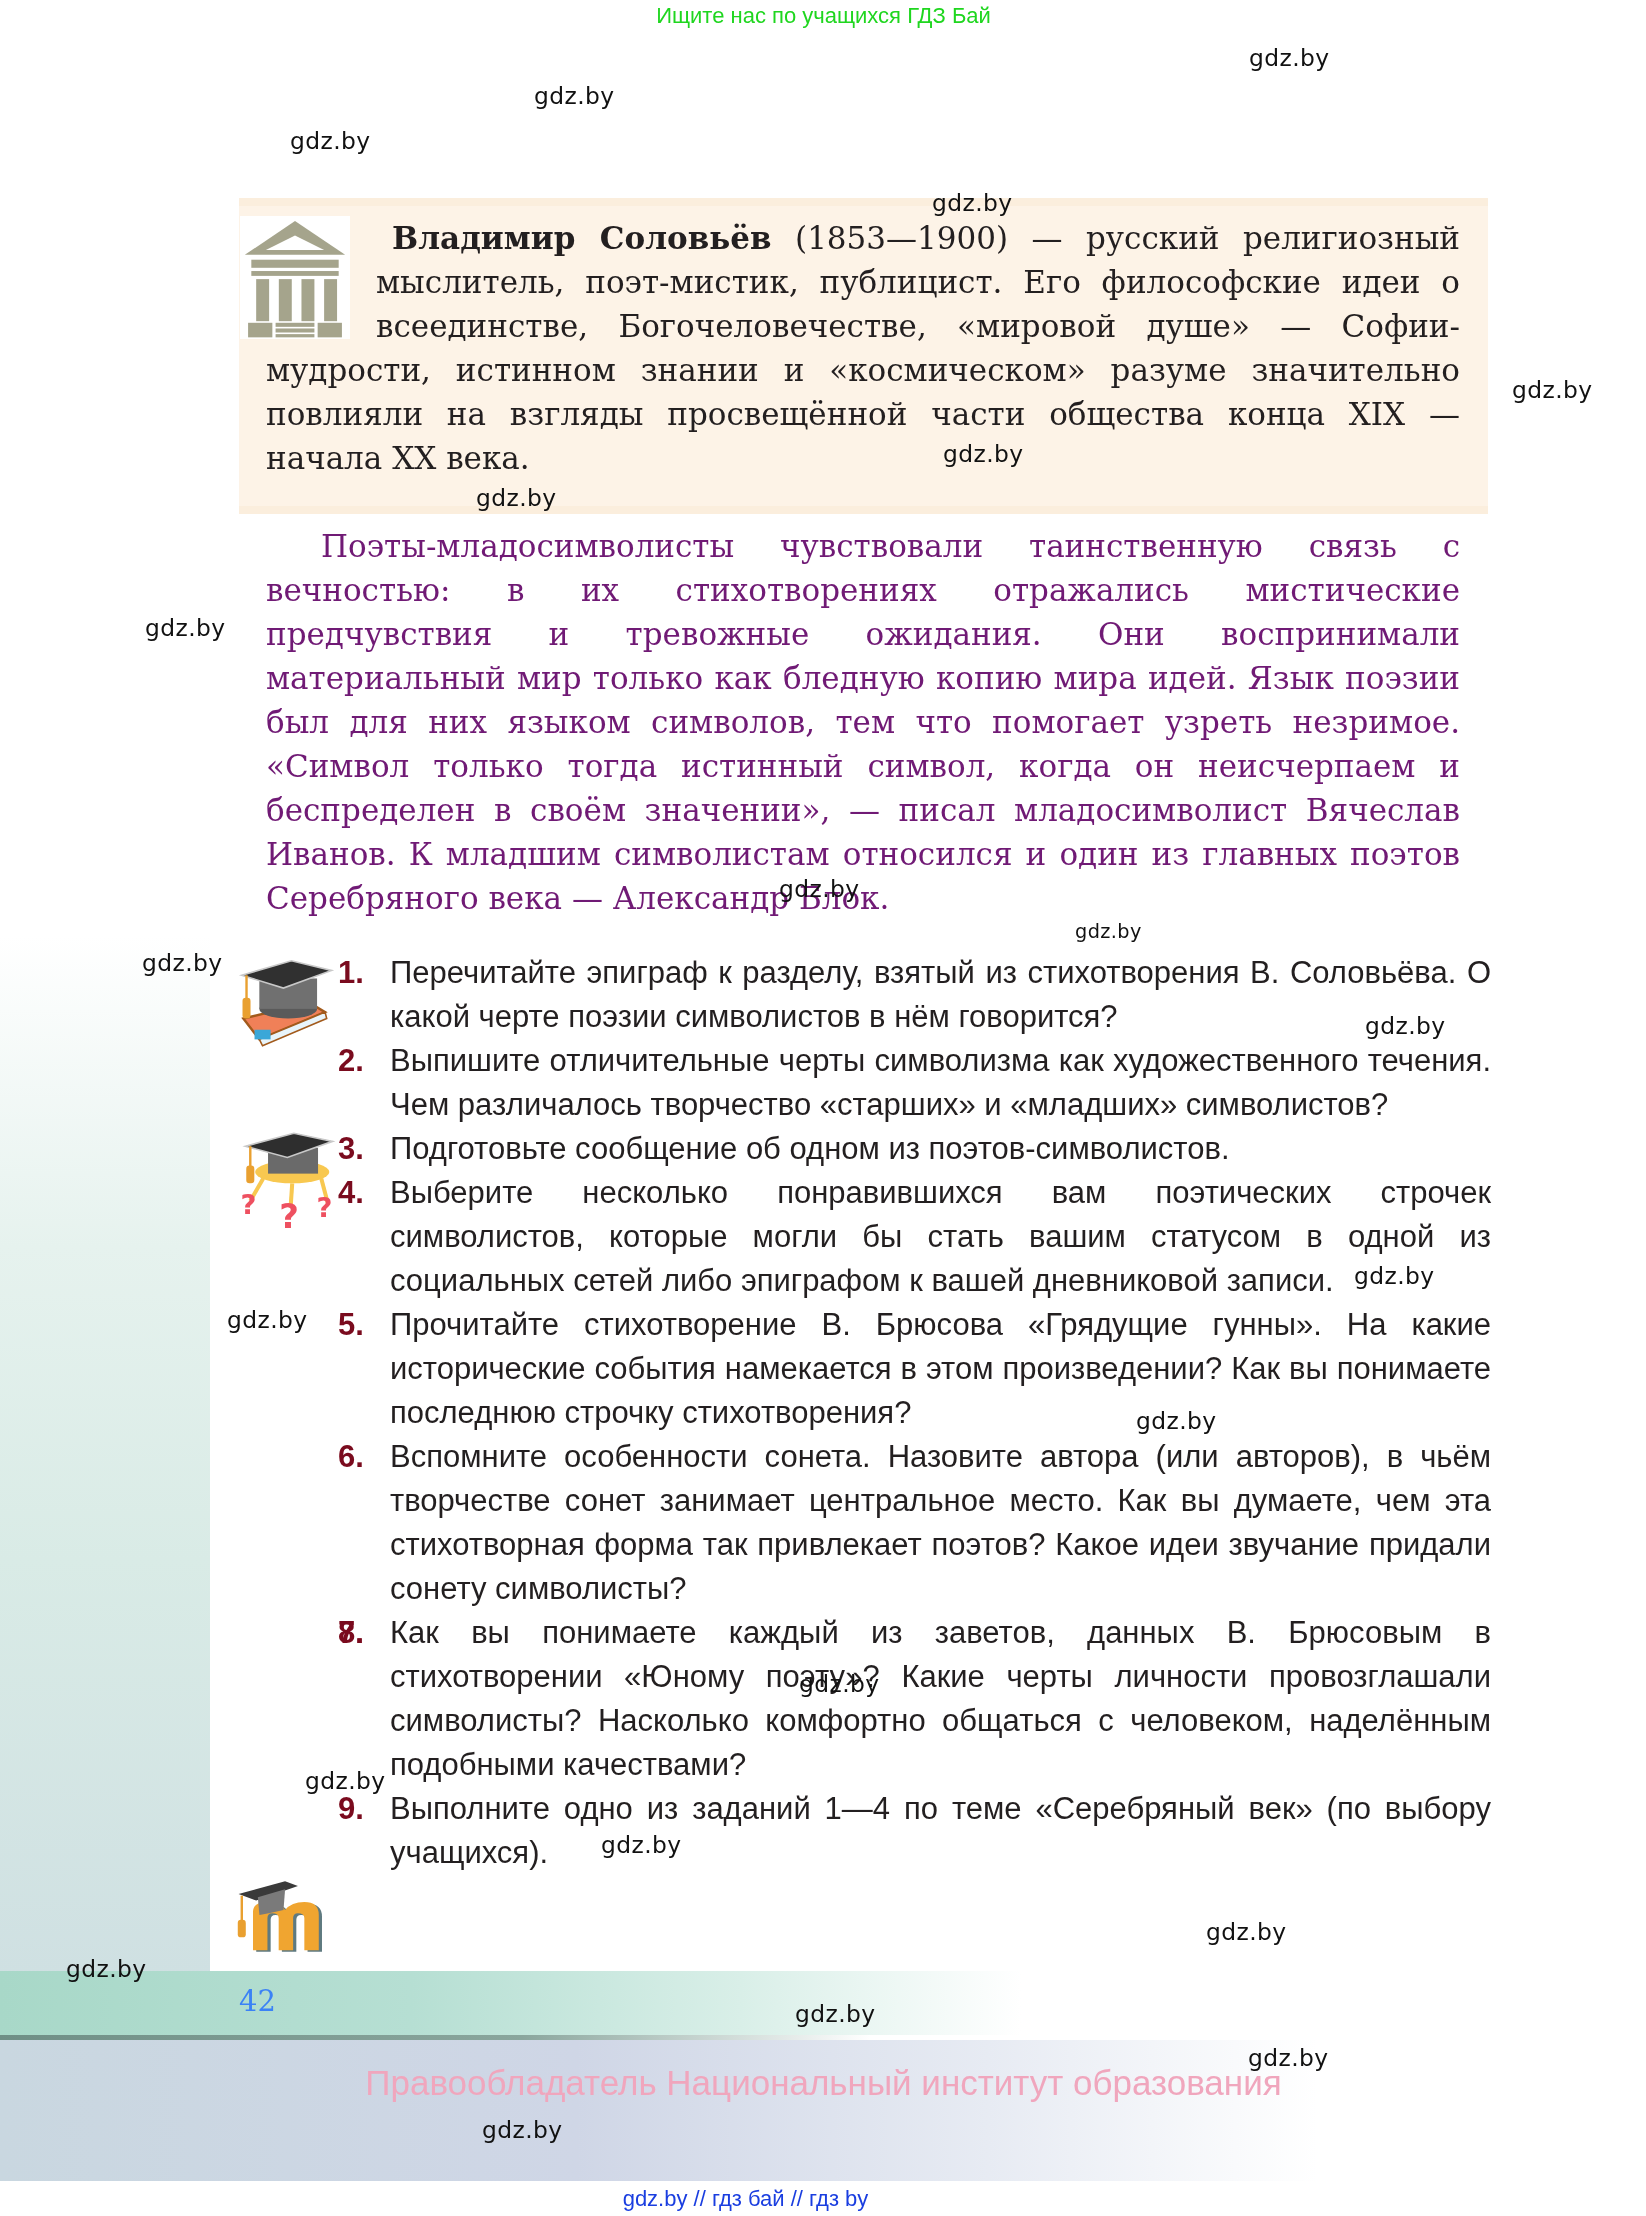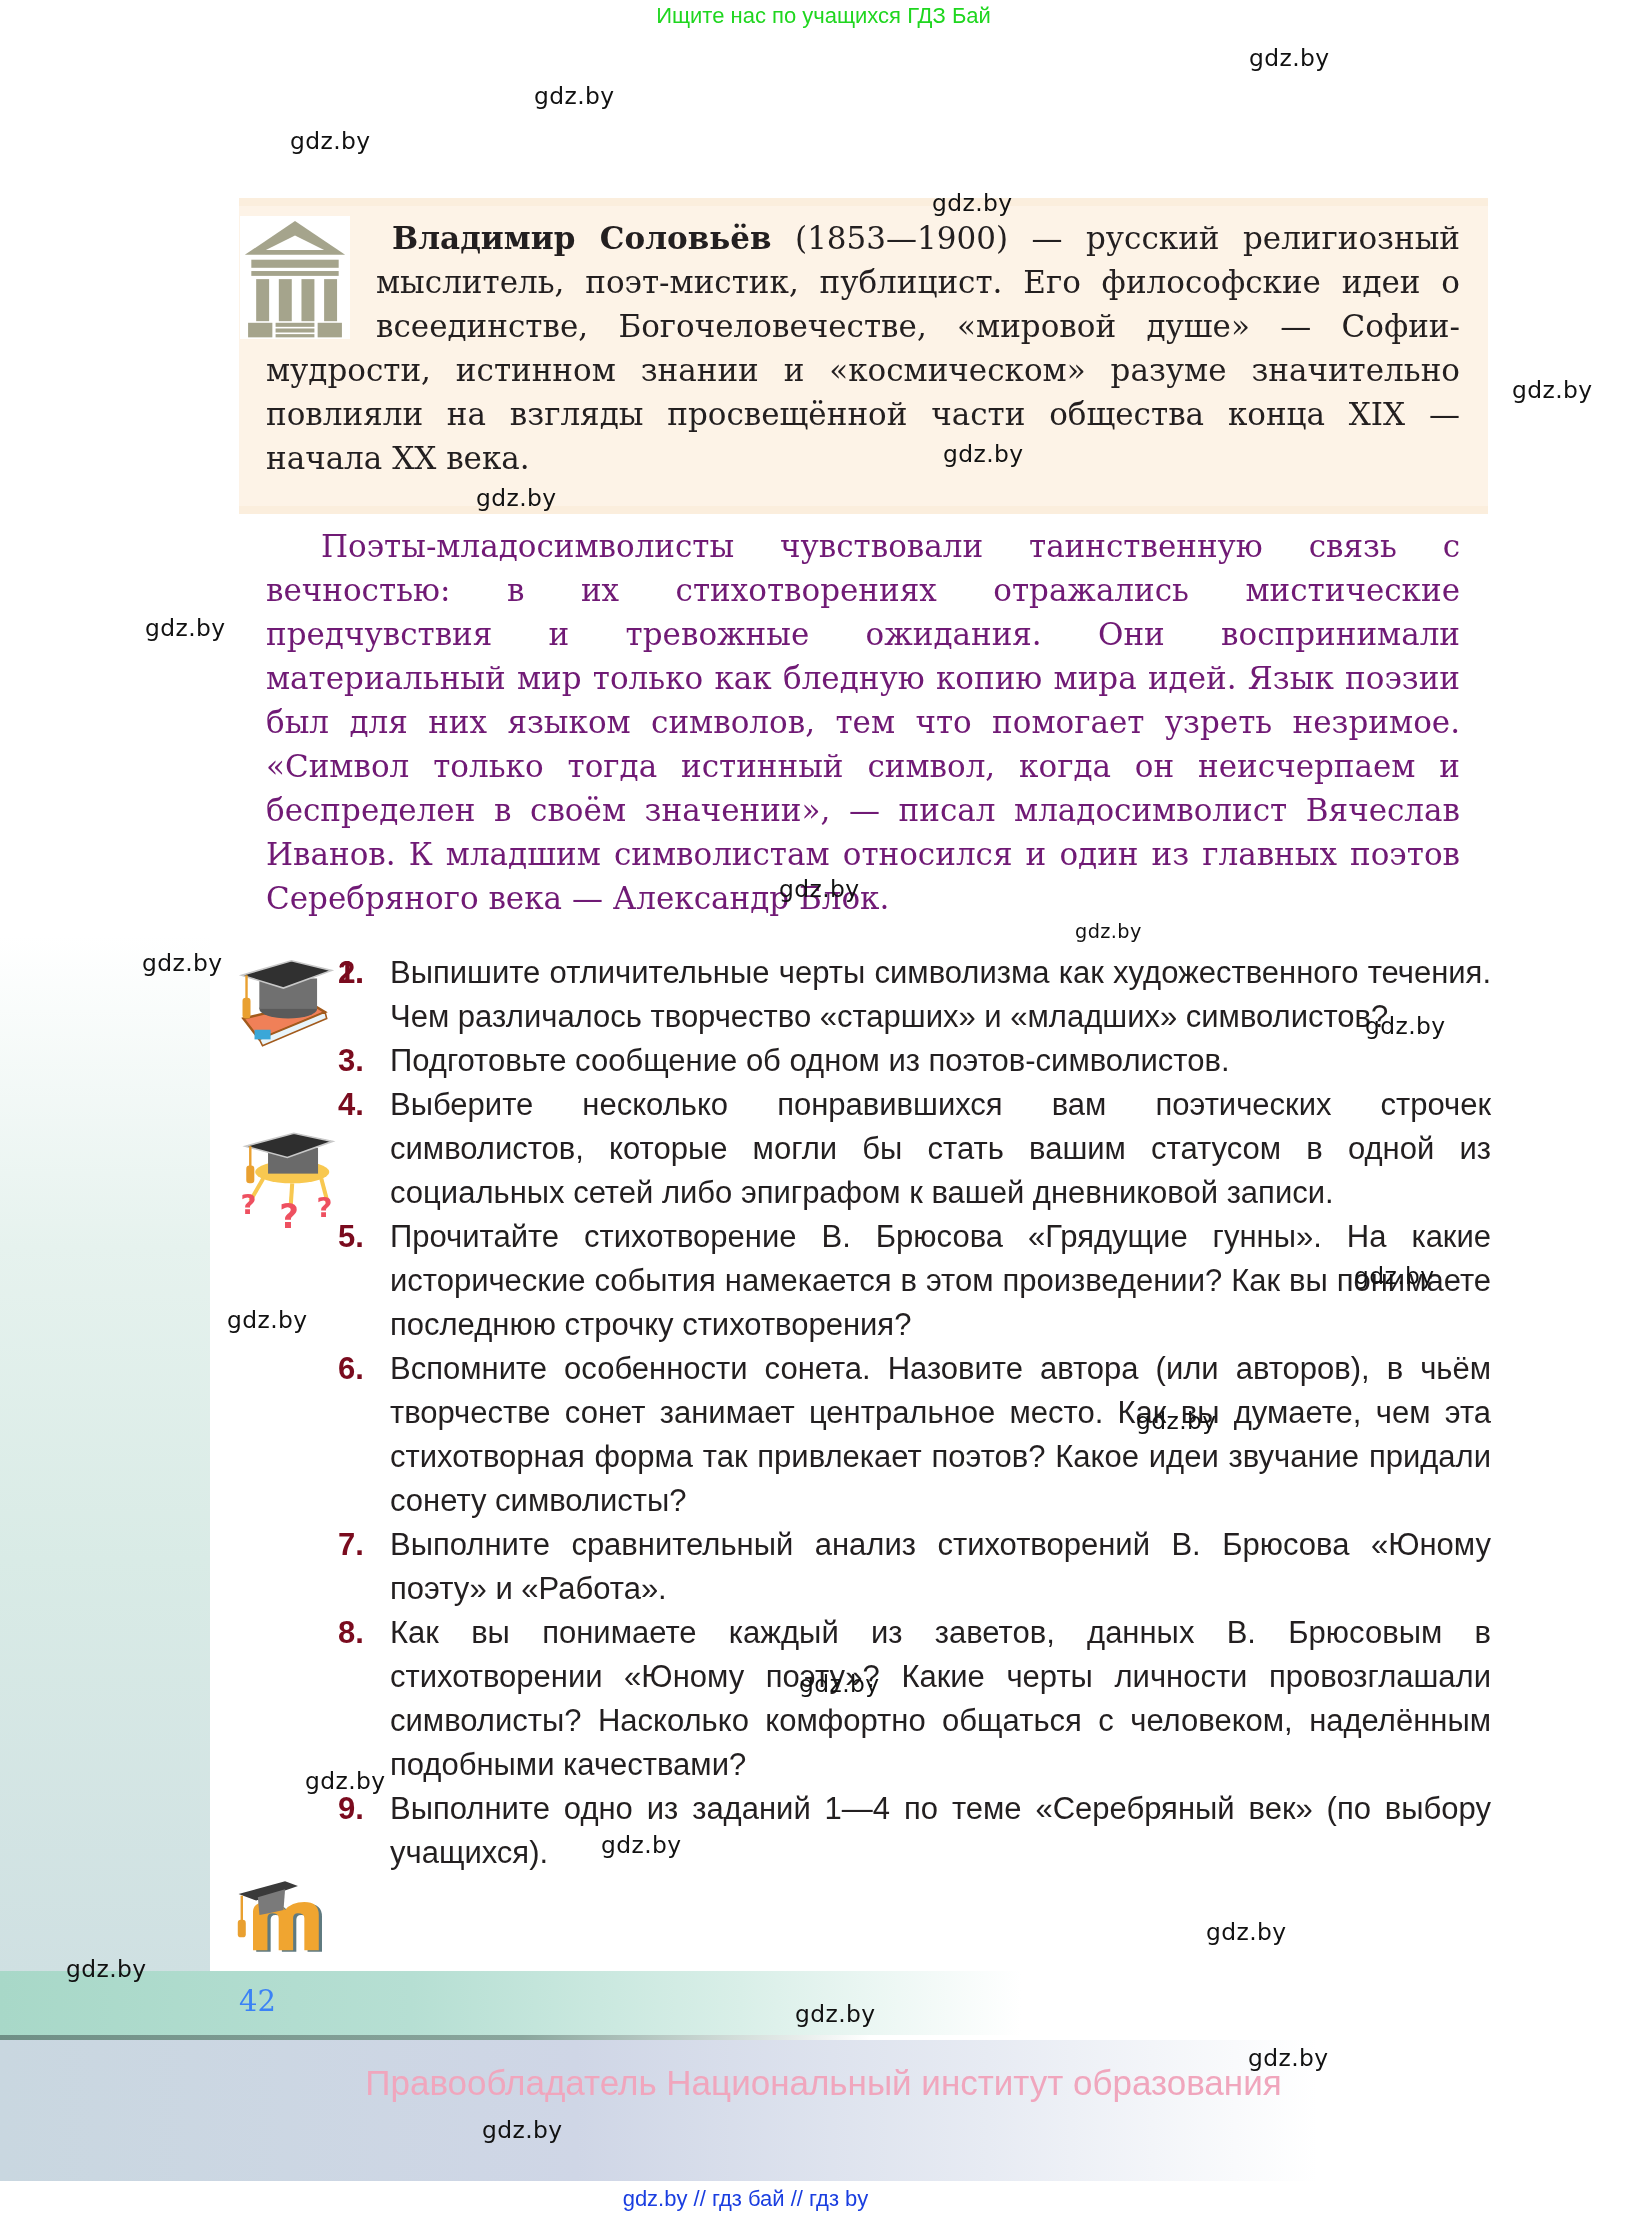--- a/index.html
+++ b/index.html
@@ -167,27 +167,27 @@
     <path d="M22,90 L22,42 Q22,30 40,30 Q56,30 62,40 Q70,30 86,30 Q104,30 104,46 L104,90 L86,90 L86,50 Q86,44 78,44 Q72,44 72,50 L72,90 L54,90 L54,50 Q54,44 46,44 Q40,44 40,50 L40,90 Z" fill="#5f7a80" transform="translate(4,2)"></path>
     <path d="M22,90 L22,42 Q22,30 40,30 Q56,30 62,40 Q70,30 86,30 Q104,30 104,46 L104,90 L86,90 L86,50 Q86,44 78,44 Q72,44 72,50 L72,90 L54,90 L54,50 Q54,44 46,44 Q40,44 40,50 L40,90 Z" fill="#f0a530"></path>
     <polygon points="4,20 62,4 78,10 26,28" fill="#3a3a3a"></polygon>
     <path d="M28,24 L62,14 L60,40 Q44,44 30,46 Z" fill="#7a7a7a"></path>
     <line x1="8" y1="22" x2="8" y2="56" stroke="#e9a030" stroke-width="3"></line>
     <rect x="3" y="52" width="10" height="22" rx="4" fill="#e9a030"></rect>
   </svg>
 </div>
 
 <div class="tasks">
-  <div class="task"><span class="num">1.</span></div>
+  <div class="task"><span class="num">1.</span><span>Перечитайте эпиграф к разделу, взятый из стихотворения В. Соловьёва. О какой черте поэзии символистов в нём говорится?</span></div>
   <div class="task"><span class="num">2.</span><span>Выпишите отличительные черты символизма как художественного течения. Чем различалось творчество «старших» и «младших» символистов?</span></div>
   <div class="task"><span class="num">3.</span><span>Подготовьте сообщение об одном из поэтов-символистов.</span></div>
   <div class="task"><span class="num">4.</span><span>Выберите несколько понравившихся вам поэтических строчек символистов, которые могли бы стать вашим статусом в одной из социальных сетей либо эпиграфом к вашей дневниковой записи.</span></div>
   <div class="task"><span class="num">5.</span><span>Прочитайте стихотворение В. Брюсова «Грядущие гунны». На какие исторические события намекается в этом произведении? Как вы понимаете последнюю строчку стихотворения?</span></div>
   <div class="task"><span class="num">6.</span><span>Вспомните особенности сонета. Назовите автора (или авторов), в чьём творчестве сонет занимает центральное место. Как вы думаете, чем эта стихотворная форма так привлекает поэтов? Какое идеи звучание придали сонету символисты?</span></div>
-  <div class="task"><span class="num">7.</span><span>Выполните сравнительный анализ стихотворений В. Брюсова «Юному поэту» и «Работа».</span></div>
+  <div class="task"><span class="num">7.</span></div>
   <div class="task"><span class="num">8.</span><span>Как вы понимаете каждый из заветов, данных В. Брюсовым в стихотворении «Юному поэту»? Какие черты личности провозглашали символисты? Насколько комфортно общаться с человеком, наделённым подобными качествами?</span></div>
   <div class="task"><span class="num">9.</span><span>Выполните одно из заданий 1—4 по теме «Серебряный век» (по выбору учащихся).</span></div>
 </div>
 
 <div class="page-number">42</div>
 <div class="rights">Правообладатель Национальный институт образования</div>
 <div class="bottom-links">gdz.by  //  гдз бай  //  гдз by</div>
 
 
 </body></html>

